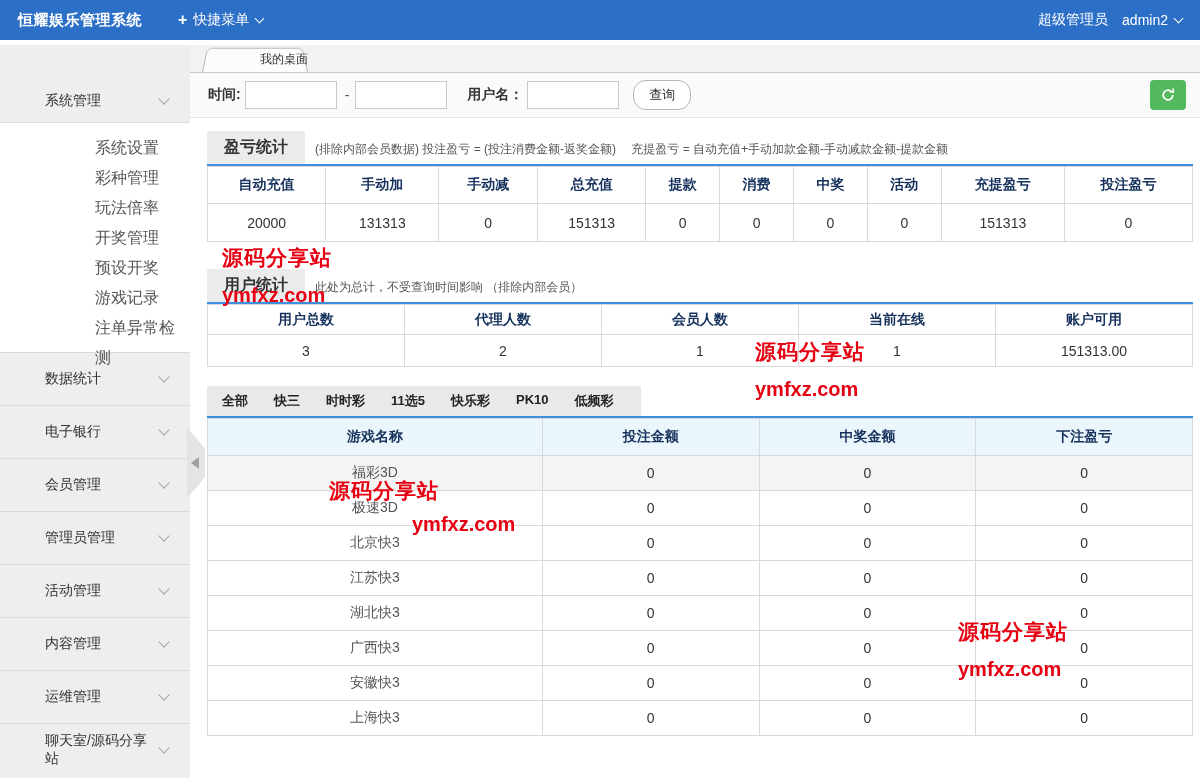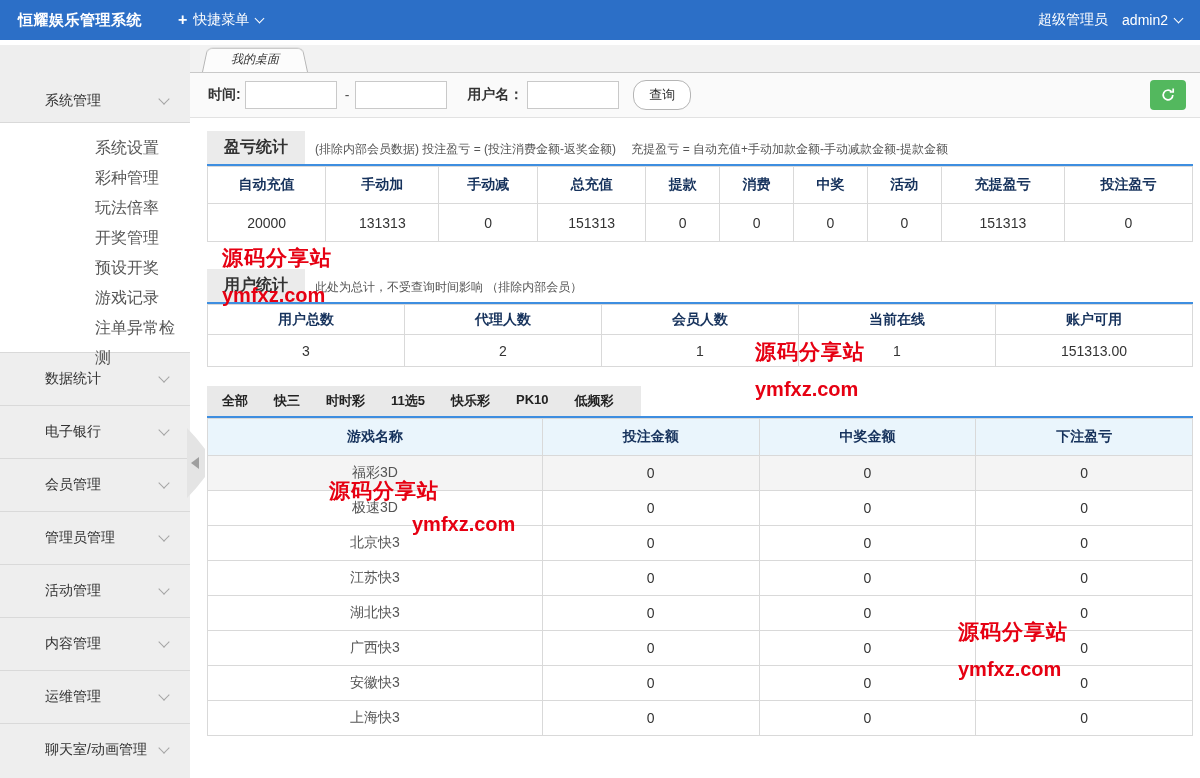--- a/index.html
+++ b/index.html
@@ -40,21 +40,21 @@
   .collapse-handle .tri { position:absolute; left:4px; top:29px; width:0; height:0;
     border-top:6px solid transparent; border-bottom:6px solid transparent; border-right:8px solid #9f9f9f; }
 
   
   .main { flex:1; background:#fff; display:flex; flex-direction:column; min-width:0; }
 
   .tabstrip { height:28px; background:#f2f2f2; border-bottom:1px solid #c9c9c9; display:flex; align-items:flex-end; }
   .desk-tab { position:relative; height:27px; width:106px; margin-left:12px; cursor:pointer; }
   .desk-tab::before { content:""; position:absolute; inset:0; background:#fcfcfc; border:1px solid #b5b5b5;
     border-bottom:none; border-radius:6px 6px 0 0; transform:perspective(30px) rotateX(7deg); transform-origin:bottom; }
-  .desk-tab span { position:absolute; width:100%; text-align:center; top:6px; font-size:12px; color:#333;font-style:italic; }
+  .desk-tab span { position:absolute; width:100%; text-align:right; top:6px; font-size:12px; color:#333; }
 
   .filterbar { height:45px; background:#fafafa; border-bottom:1px solid #e2e2e2; display:flex; align-items:center;
     padding:0 14px 0 18px; }
   .flabel { font-size:14px; color:#333; margin-right:4px;font-weight:bold; }
   .finput { width:92px; height:28px; border:1px solid #c9c9c9; background:#fff; margin-right:6px; padding:0 6px; font-size:13px; }
   .dash { margin:0 6px 0 2px; color:#555; }
   .gap18 { width:14px; }
   .btn-query { height:30px; padding:0 15px; background:#fff; border:1px solid #b5b5b5; border-radius:13px;
     font-size:13px; color:#333; cursor:pointer; margin-left:8px; }
   .btn-refresh { margin-left:auto; width:36px; height:30px; background:#53b85e; border:none; border-radius:4px;
@@ -151,21 +151,21 @@
     </div>
     <div class="sgroup">
       <span class="lbl">内容管理</span>
       <span class="chev-g"></span>
     </div>
     <div class="sgroup">
       <span class="lbl">运维管理</span>
       <span class="chev-g"></span>
     </div>
     <div class="sgroup">
-      <span class="lbl">聊天室/动画管理</span>
+      <span class="lbl">聊天室/源码分享站</span>
       <span class="chev-g"></span>
     </div>
 
   </aside>
 
   <main class="main">
     <div class="tabstrip">
       <div class="desk-tab">
         <span>我的桌面</span>
       </div>

